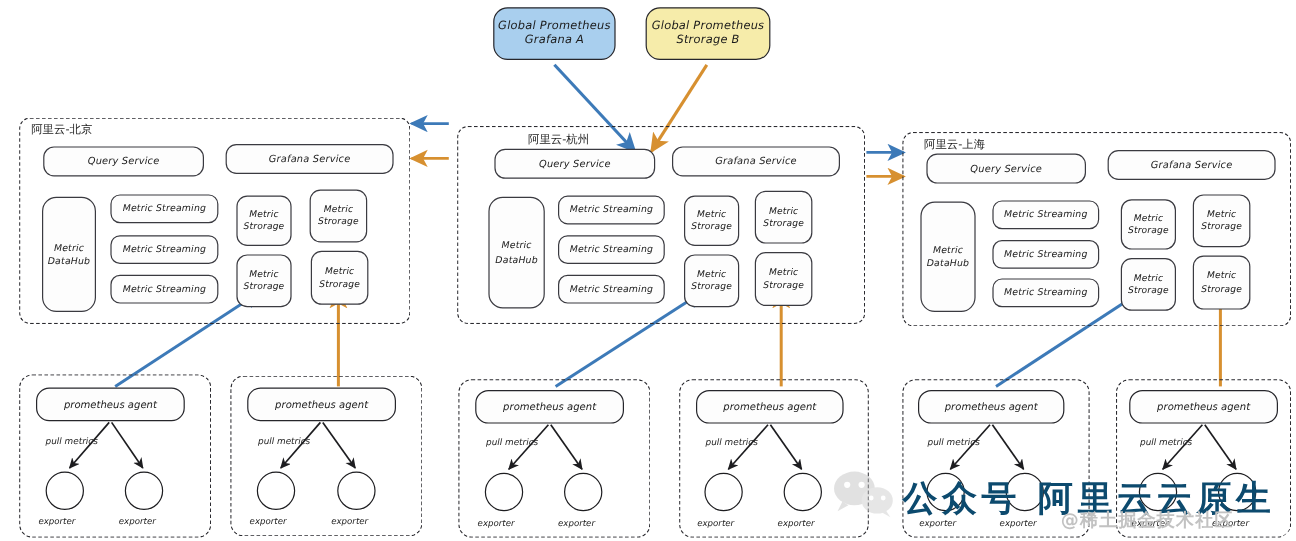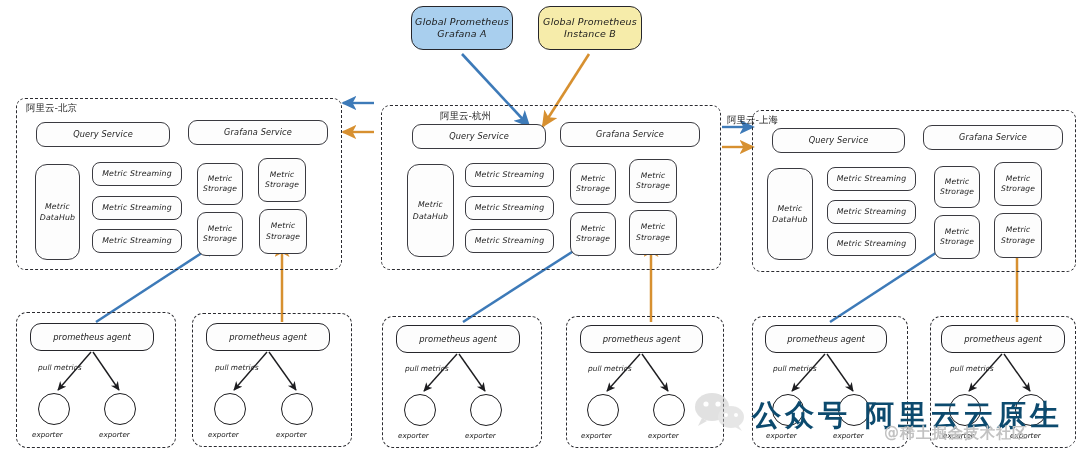--- a/index.html
+++ b/index.html
@@ -172,21 +172,21 @@
   <div class="node global-box global-a" style="left:411px; top:6px; width:102px; height:44px;">
     <span>
       <span>Global Prometheus</span><br>
       <span>Grafana A</span>
     </span>
   </div>
 
   <div class="node global-box global-b" style="left:538px; top:6px; width:104px; height:44px;">
     <span>
       <span>Global Prometheus</span><br>
-      <span>Instance B</span>
+      <span>Strorage B</span>
     </span>
   </div>
 
   <div class="region" style="left:16px; top:98px; width:326px; height:172px;"></div>
   <div class="region-title" style="left:26px; top:102px;">阿里云-北京</div>
 
   <div class="node svc bar" style="left:36px; top:122px; width:134px; height:25px;">Query Service</div>
   <div class="node svc bar" style="left:188px; top:120px; width:140px; height:25px;">Grafana Service</div>
 
   <div class="node svc tall hub" style="left:35px; top:164px; width:45px; height:96px;">
@@ -261,21 +261,21 @@
     </span>
   </div>
   <div class="node svc store" style="left:629px; top:210px; width:48px; height:45px;">
     <span>
       <span>Metric</span><br>
       <span>Strorage</span>
     </span>
   </div>
 
   <div class="region" style="left:752px; top:110px; width:324px; height:162px;"></div>
-  <div class="region-title" style="left:727px; top:114px;">阿里云-上海</div>
+  <div class="region-title" style="left:770px; top:114px;">阿里云-上海</div>
 
   <div class="node svc bar" style="left:772px; top:128px; width:133px; height:25px;">Query Service</div>
   <div class="node svc bar" style="left:923px; top:125px; width:140px; height:25px;">Grafana Service</div>
 
   <div class="node svc tall hub" style="left:767px; top:168px; width:46px; height:92px;">
     <span>
       <span>Metric</span><br>
       <span>DataHub</span>
     </span>
   </div>

